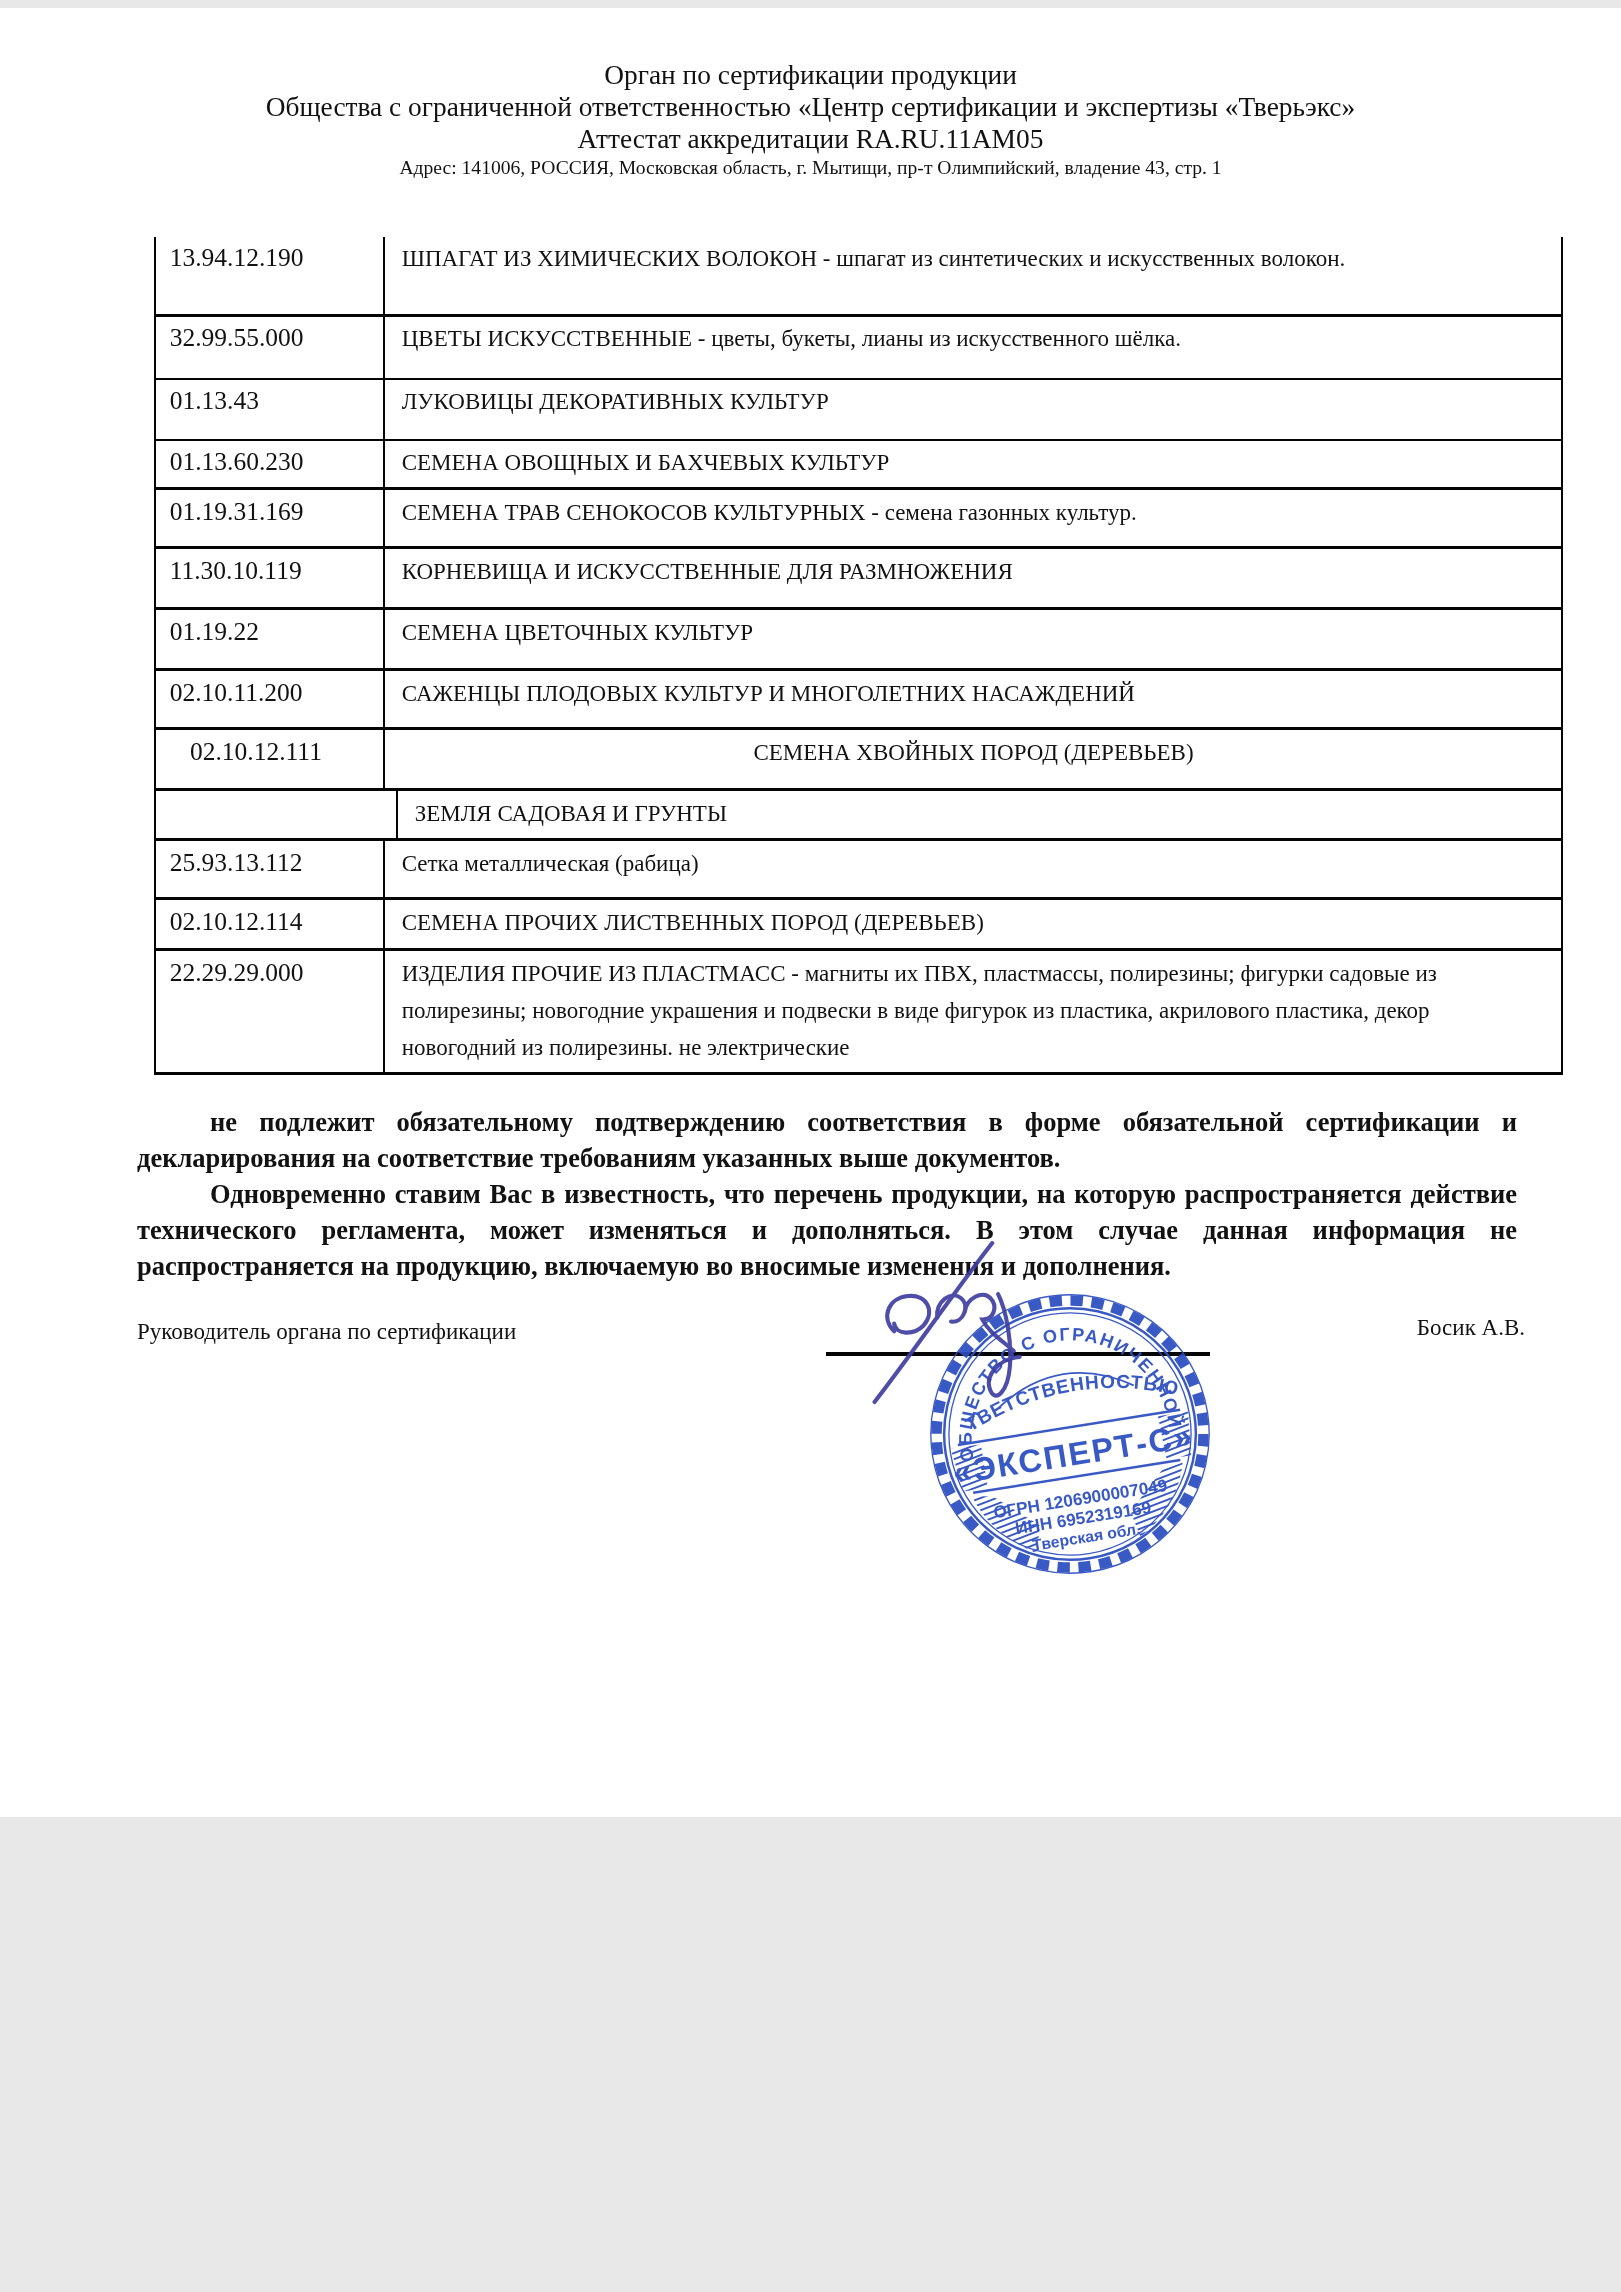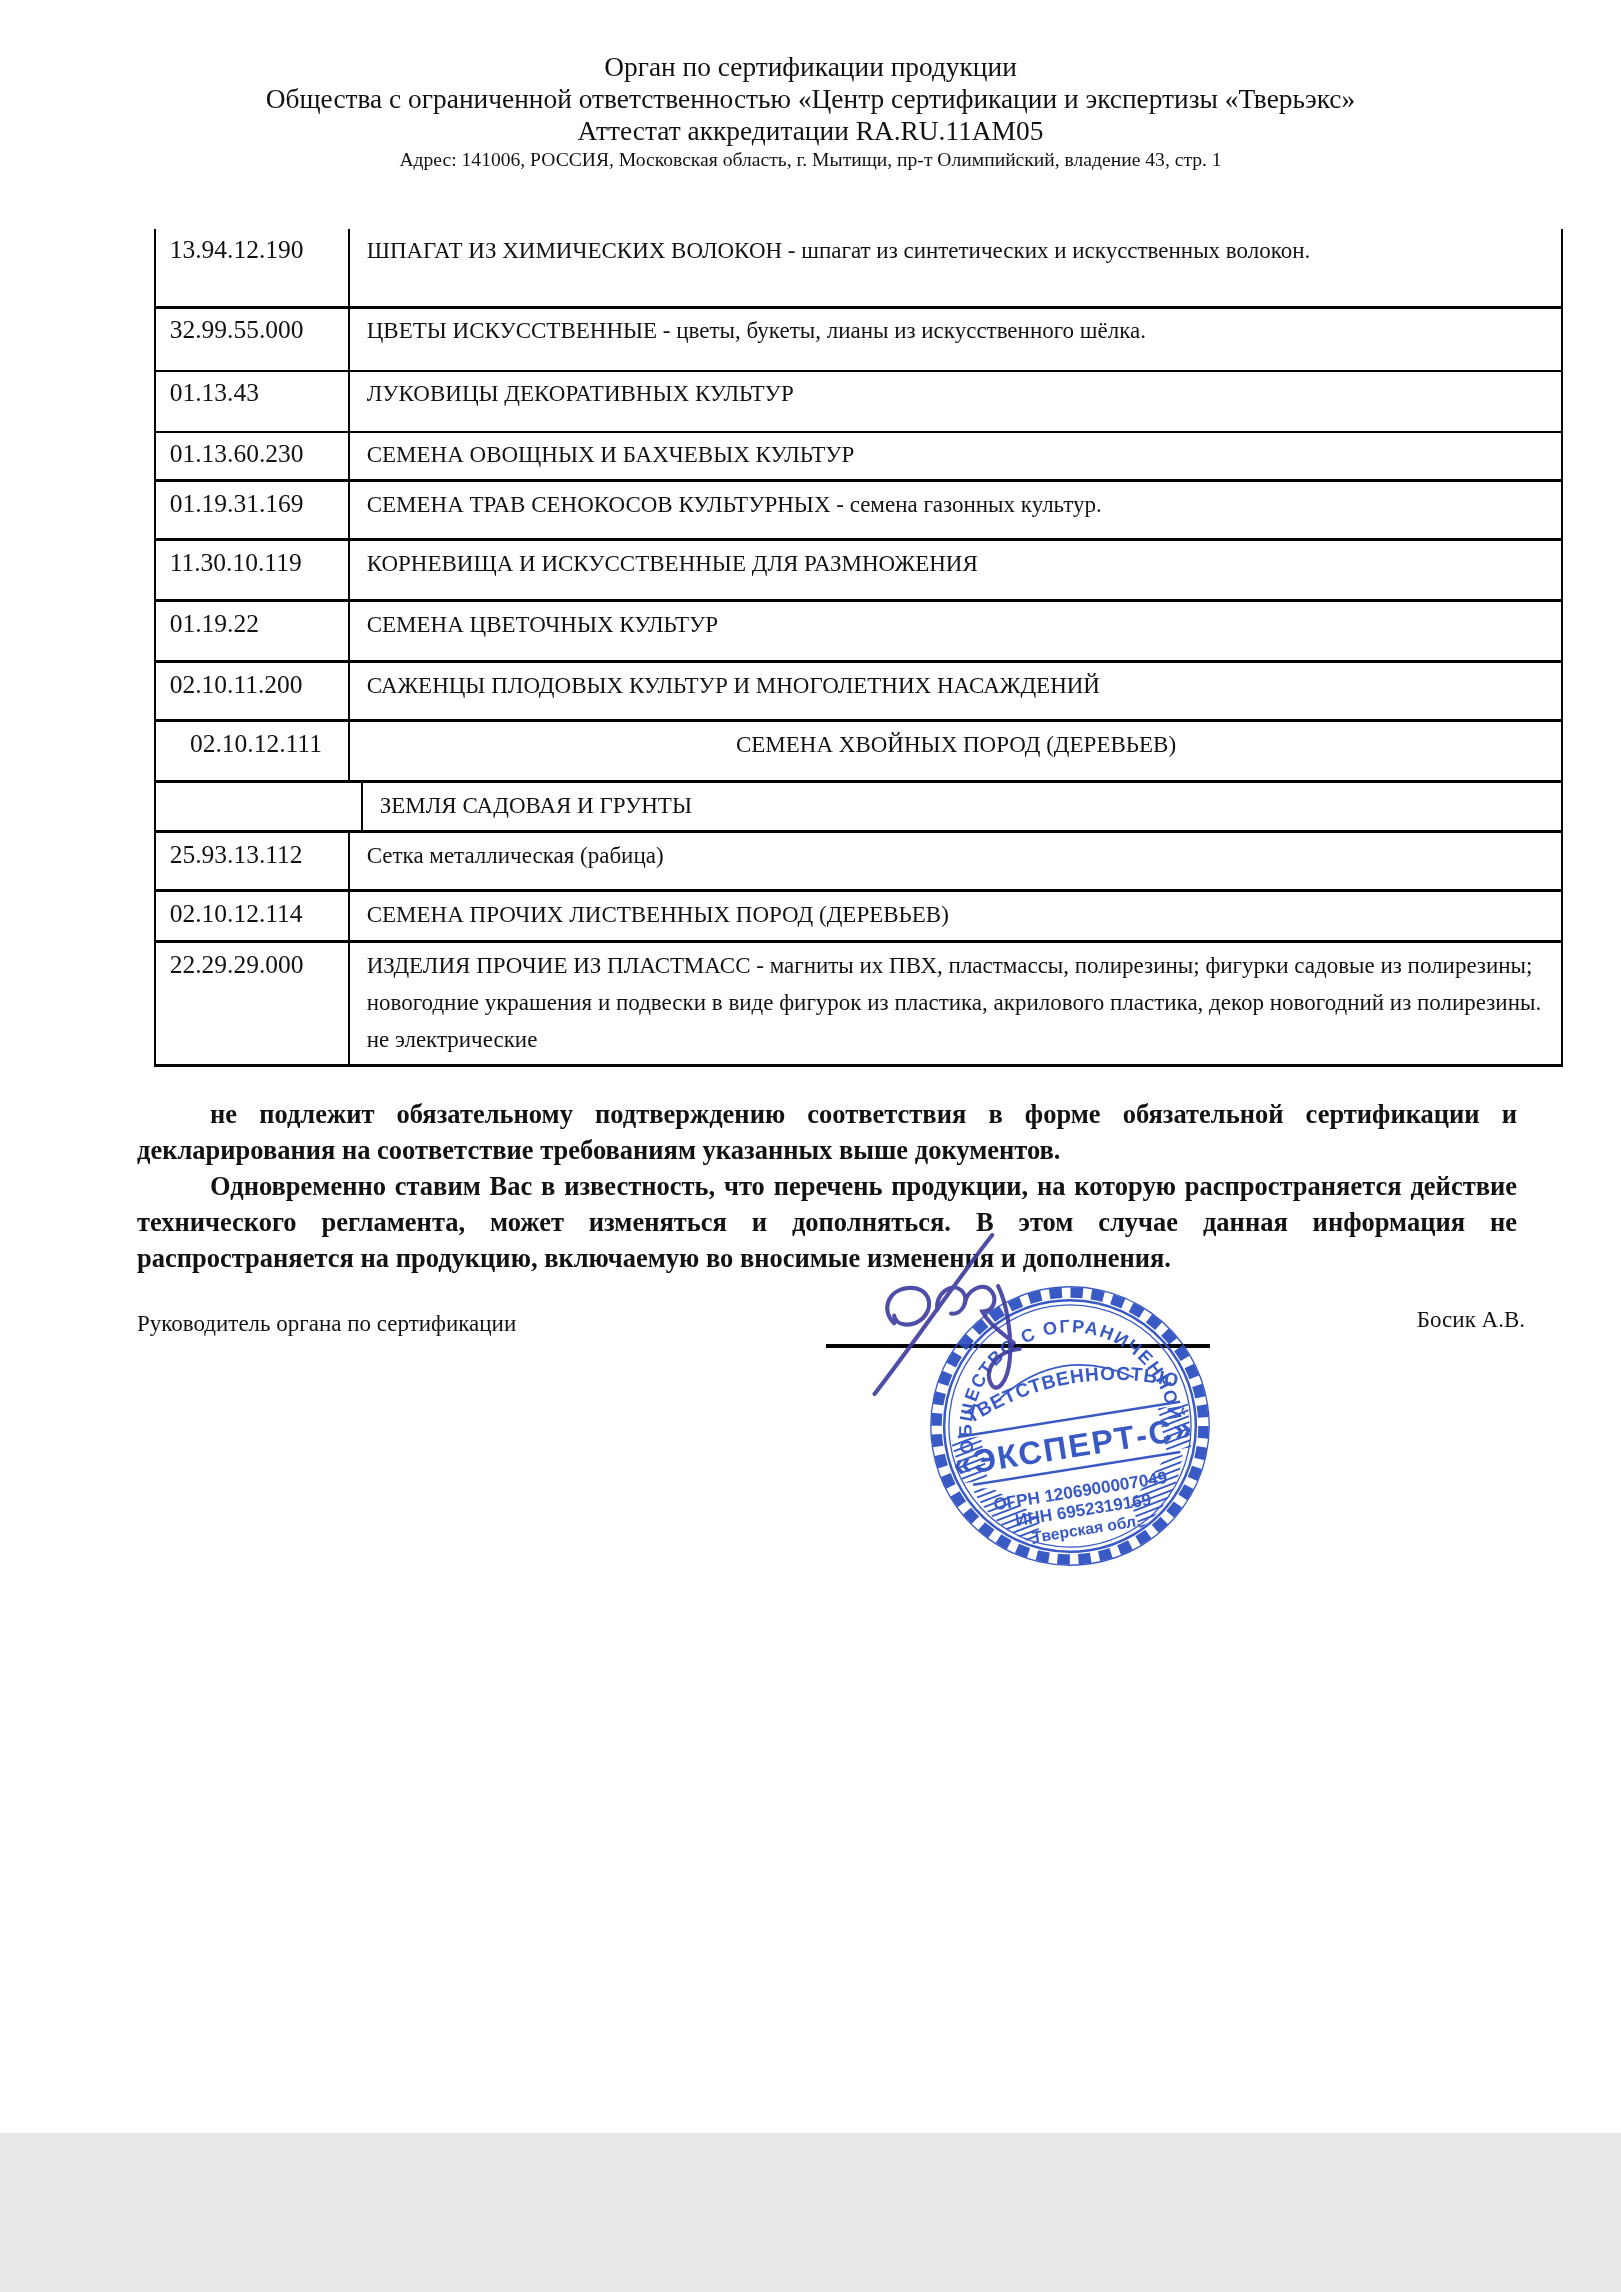--- a/index.html
+++ b/index.html
@@ -1,19 +1,19 @@
 <!DOCTYPE html>
 <html><head>
 <meta charset="utf-8">
 <style>
   html,body{margin:0;padding:0;background:#e8e8e8;}
   .page{
     position:relative;
-    width:1621px;height:2133px;
-    margin:0 auto;
+    width:1621px;height:1809px;
+    margin:8px auto;
     background:#ffffff;
     overflow:hidden;
     font-family:"Liberation Serif", serif;
     color:#121212;
     box-sizing:border-box;
     padding-top:51px;
   }
   
   .doc-header{text-align:center;}
   .h-line{font-size:27.4px;line-height:32px;}
@@ -22,20 +22,21 @@
   .cert-table{
     margin:55px 58px 0 154px;      
     border-left:2px solid #050505;
     border-right:2px solid #050505;
   }
   .t-row{
     display:grid;
     grid-template-columns:192px 1fr;
     border-bottom:3.9px solid #050505;
     box-sizing:border-box;
+    gap:35px;
   }
   .t-code{
     font-size:25.5px;line-height:33px;
     padding:4.9px 5.9px 3.9px 13.7px;
     box-sizing:border-box;
   }
   .t-desc{
     font-size:23px;line-height:37px;
     padding:3.9px 15.7px 5.9px 16.7px;
     border-left:2.9px solid #050505;

